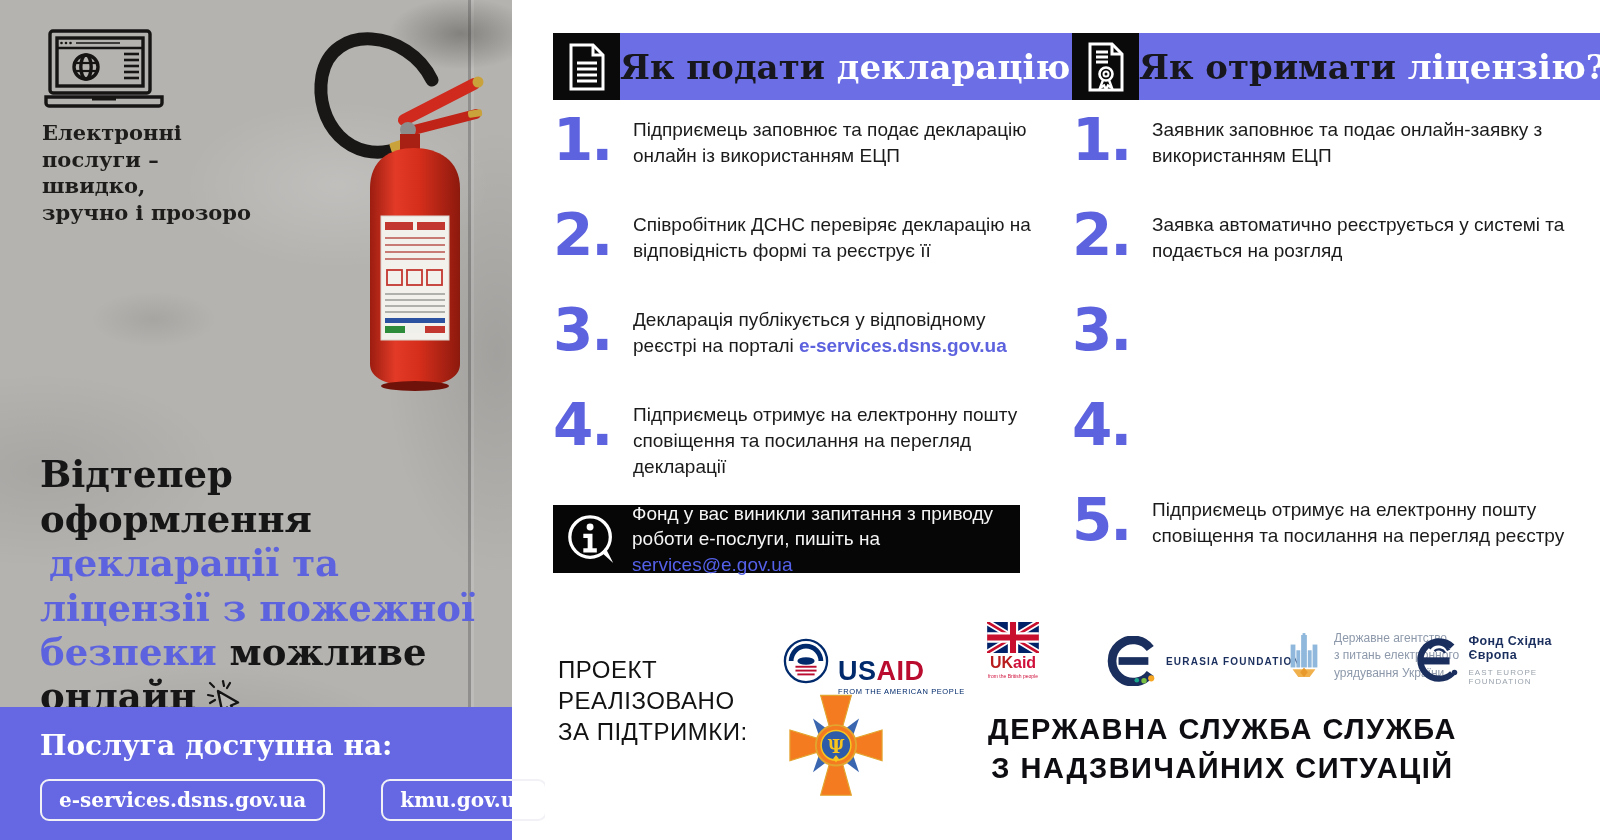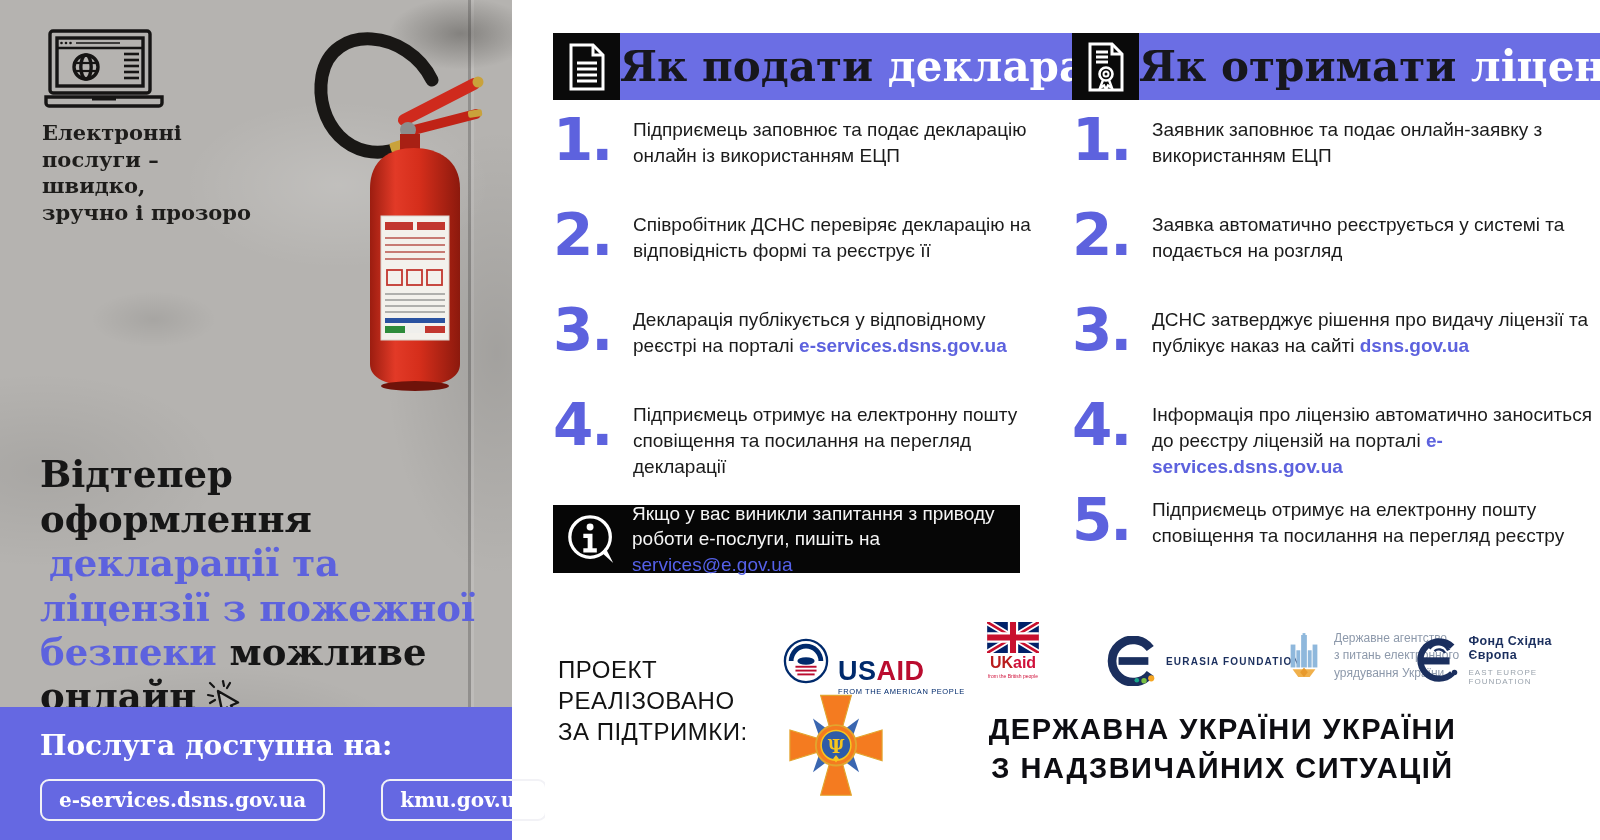--- a/index.html
+++ b/index.html
@@ -33,21 +33,21 @@
     font-family:"DejaVu Serif",serif;font-weight:bold;font-size:28px;}
   .band-buttons{position:absolute;left:40px;top:72px;display:flex;gap:56px;}
   .band-btn{border:2px solid #f2f2f6;border-radius:9px;padding:7px 17px;color:#ffffff;
     font-family:"DejaVu Serif",serif;font-weight:bold;font-size:20px;background:transparent;white-space:nowrap;}
 
   
   .col-header{position:absolute;display:flex;height:67px;}
   .col-header .icon-box{width:67px;height:67px;background:#0a0a0a;flex:0 0 auto;
     display:flex;align-items:center;justify-content:center;}
   .col-header .bar{flex:1;background:#6b6ee4;display:flex;align-items:center;justify-content:center;
-    font-family:"DejaVu Serif",serif;font-weight:bold;font-size:42px;white-space:pre;}
+    font-family:"DejaVu Serif",serif;font-weight:bold;font-size:34px;white-space:pre;}
   .title-black{color:#17171d;}
   .title-white{color:#ffffff;}
   .hdr-mid{left:553px;top:33px;width:497px;}
   .hdr-right{left:1072px;top:33px;width:528px;}
 
   .steps{position:absolute;display:flex;flex-direction:column;}
   .steps-mid{left:553px;top:113px;width:497px;}
   .steps-right{left:1072px;top:113px;width:528px;}
   .step{display:flex;height:95px;}
   .step-num{width:64px;flex:0 0 auto;font-family:"DejaVu Sans",sans-serif;font-weight:bold;
@@ -227,21 +227,21 @@
     </div>
   </div>
 
   <div class="info-box">
     <svg class="info-icon" width="54" height="54" viewBox="0 0 56 56">
       <circle cx="26" cy="26" r="21" fill="none" stroke="#ffffff" stroke-width="3.4"></circle>
       <path d="M38,42 L50,53 L42,37 Z" fill="#ffffff"></path>
       <circle cx="26" cy="15.5" r="3.6" fill="#ffffff"></circle>
       <path d="M19,22.5 h9.5 v15 h4.5 v4.5 H19 v-4.5 h4.5 v-10.5 h-4.5 Z" fill="#ffffff"></path>
     </svg>
-    <div class="info-text"><span>Якщо у вас виникли запитання з приводу роботи е-послуги, пишіть на </span><a class="info-link" href="#">services@e.gov.ua</a></div>
+    <div class="info-text"><span>Фонд у вас виникли запитання з приводу роботи е-послуги, пишіть на </span><a class="info-link" href="#">services@e.gov.ua</a></div>
   </div>
 
   <div class="col-header hdr-right">
     <div class="icon-box">
       <svg width="44" height="52" viewBox="0 0 44 52">
         <g fill="none" stroke="#ffffff" stroke-width="3">
           <path d="M6,3 h22 l10,10 v36 h-32 Z"></path>
           <path d="M28,3 v10 h10"></path>
           <line x1="12" y1="11" x2="24" y2="11"></line>
             <line x1="12" y1="16" x2="24" y2="16"></line>
@@ -260,25 +260,23 @@
     <div class="step">
       <div class="step-num">1.</div>
       <div class="step-text">Заявник заповнює та подає онлайн-заявку з використанням ЕЦП</div>
     </div>
     <div class="step">
       <div class="step-num">2.</div>
       <div class="step-text">Заявка автоматично реєструється у системі та подається на розгляд</div>
     </div>
     <div class="step">
       <div class="step-num">3.</div>
-      <div class="step-text"><span>ДСНС затверджує рішення про видачу ліцензії та публікує наказ на сайті </span><a class="step-link" href="#">dsns.gov.ua</a></div>
     </div>
     <div class="step">
       <div class="step-num">4.</div>
-      <div class="step-text"><span>Інформація про ліцензію автоматично заноситься до реєстру ліцензій на порталі </span><a class="step-link" href="#">e-services.dsns.gov.ua</a></div>
     </div>
     <div class="step">
       <div class="step-num">5.</div>
       <div class="step-text">Підприємець отримує на електронну пошту сповіщення та посилання на перегляд реєстру</div>
     </div>
   </div>
 
   <div class="footer">
     <div class="project-label">ПРОЕКТ
 РЕАЛІЗОВАНО
@@ -370,17 +368,17 @@
         <path d="M74,26 L58,38 L67,46 Z"></path>
         <path d="M26,82 L42,70 L33,62 Z"></path>
         <path d="M74,82 L58,70 L67,62 Z"></path>
       </g>
       <circle cx="50" cy="54" r="21" fill="#f47b20" stroke="#e2a52e" stroke-width="2"></circle>
       <circle cx="50" cy="54" r="15.5" fill="#2e5ca8" stroke="#f7c51e" stroke-width="1.6"></circle>
       <text x="50" y="62" text-anchor="middle" font-family="DejaVu Serif, serif" font-weight="bold" font-size="19" fill="#f7c51e">Ψ</text>
       <path d="M50,64 l3,4 l-3,4 l-3,-4 Z" fill="#f7c51e"></path>
     </svg>
 
-    <div class="dsns-title">ДЕРЖАВНА УКРАЇНИ УКРАЇНИ
+    <div class="dsns-title">ДЕРЖАВНА СЛУЖБА СЛУЖБА
 З НАДЗВИЧАЙНИХ СИТУАЦІЙ</div>
   </div>
 
 </div>
 
 </body></html>

